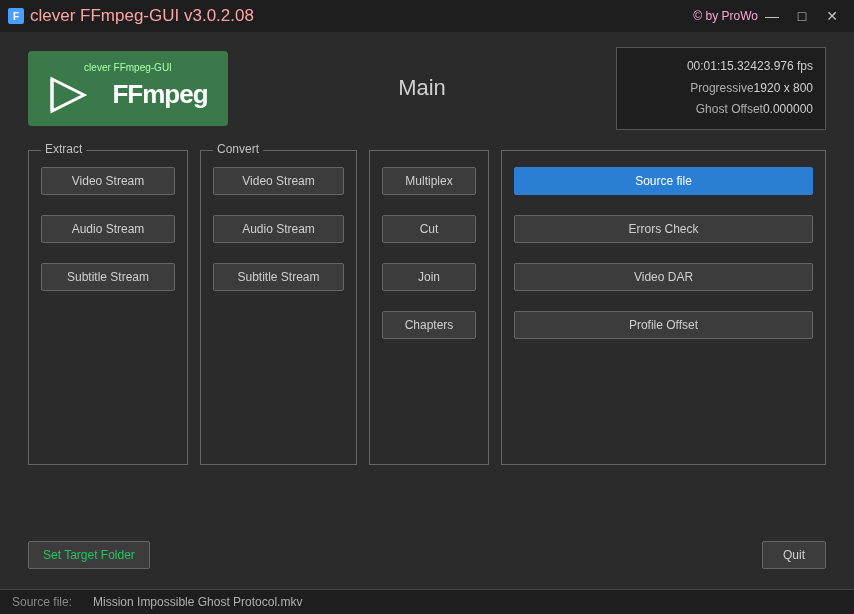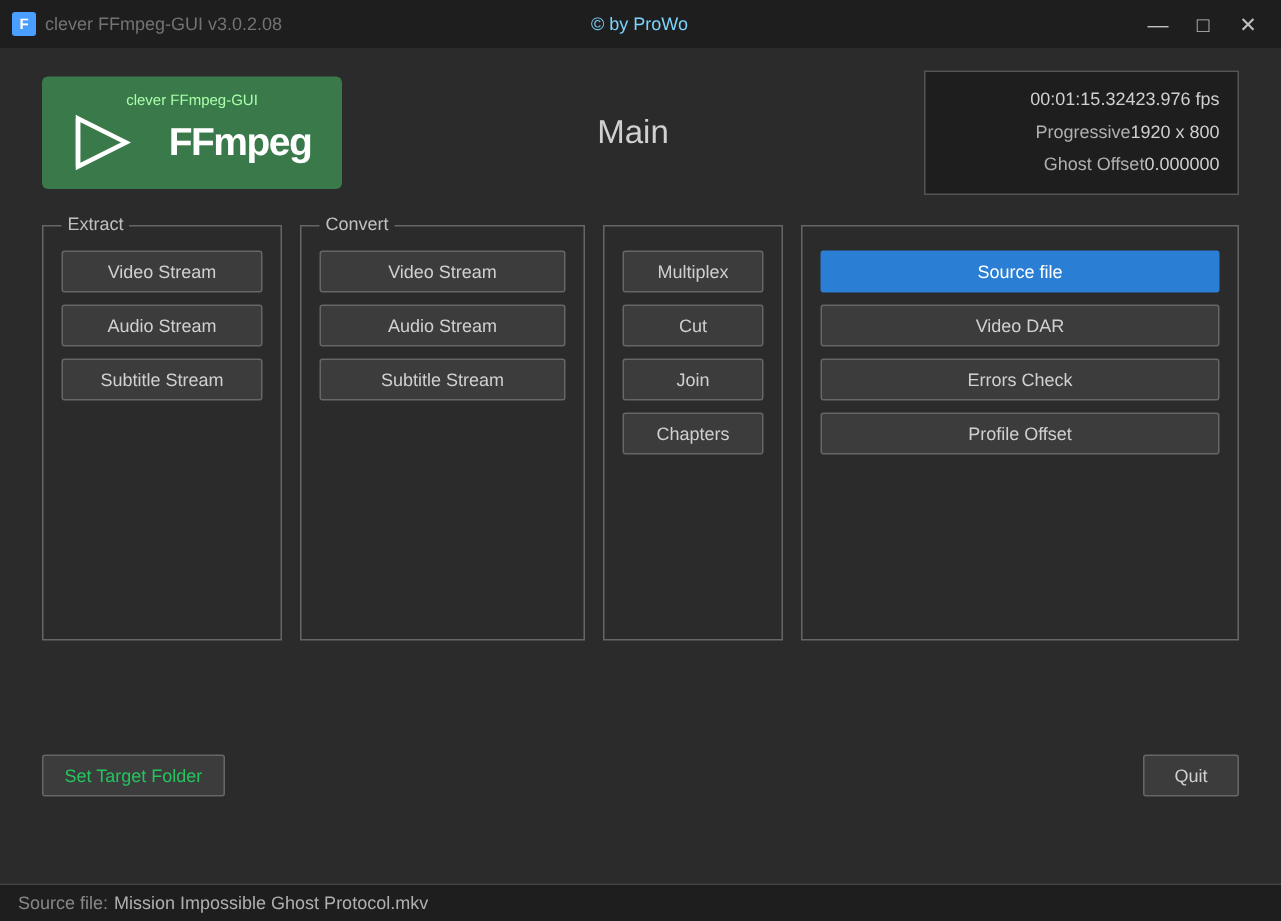--- a/index.html
+++ b/index.html
@@ -33,28 +33,28 @@
       border-radius: 2px;
       display: flex;
       align-items: center;
       justify-content: center;
       font-size: 10px;
       color: white;
       font-weight: bold;
     }
     .title-bar-text {
       flex: 1;
-      font-size: 12px;
-      color: #737373;
+      font-size: 17px;
+      color: #fca5a5;
     }
     .title-bar-copyright {
-      color: #7dd3fc;
-      font-size: 12px;
-      flex: 1;
-      text-align: left;
+      color: #f9a8d4;
+      font-size: 12px;
+      flex: 1;
+      text-align: right;
     }
     .title-bar-controls {
       display: flex;
       gap: 2px;
     }
     .title-btn {
       width: 28px;
       height: 22px;
       background: transparent;
       border: none;
@@ -158,26 +158,26 @@
       top: -9px;
       left: 12px;
       background: #2b2b2b;
       padding: 0 4px;
       font-size: 12px;
       color: #c0c0c0;
     }
     .panel-group-inner {
       display: flex;
       flex-direction: column;
-      gap: 8px;
+      gap: 20px;
       margin-top: 4px;
     }
 
     .extract-panel { width: 160px; flex-shrink: 0; }
-    .convert-panel { width: 190px; flex-shrink: 0; }
+    .convert-panel { width: 157px; flex-shrink: 0; }
     .tools-panel { width: 120px; flex-shrink: 0; }
     .source-panel { width: 120px; flex-shrink: 0; flex: 1; }
 
     
     .panel-btn {
       background: #3c3c3c;
       border: 1px solid #666;
       color: #d0d0d0;
       padding: 6px 10px;
       cursor: pointer;
@@ -223,22 +223,21 @@
     
     .status-bar {
       background: #1e1e1e;
       border-top: 1px solid #444;
       padding: 5px 12px;
       font-size: 12px;
       color: #b0b0b0;
       flex-shrink: 0;
       display: flex;
       align-items: center;
-      gap: 4px;
-      margin-top: 38px;
+      gap: 21px;
     }
     .status-label { color: #888; }
 
     
     .mid-spacer {
       height: 60px;
     }
   </style>
 </head>
 <body>
@@ -315,22 +314,22 @@
         <button class="panel-btn">Multiplex</button>
         <button class="panel-btn">Cut</button>
         <button class="panel-btn">Join</button>
         <button class="panel-btn">Chapters</button>
       </div>
     </div>
 
     <div class="panel-group source-panel">
       <div class="panel-group-inner">
         <button class="panel-btn active">Source file</button>
+        <button class="panel-btn">Errors Check</button>
         <button class="panel-btn">Video DAR</button>
-        <button class="panel-btn">Errors Check</button>
         <button class="panel-btn">Profile Offset</button>
       </div>
     </div>
 
   </div>
 
   <div class="mid-spacer"></div>
   <div class="bottom-section">
     <button class="set-target-btn">Set Target Folder</button>
     <button class="quit-btn">Quit</button>

